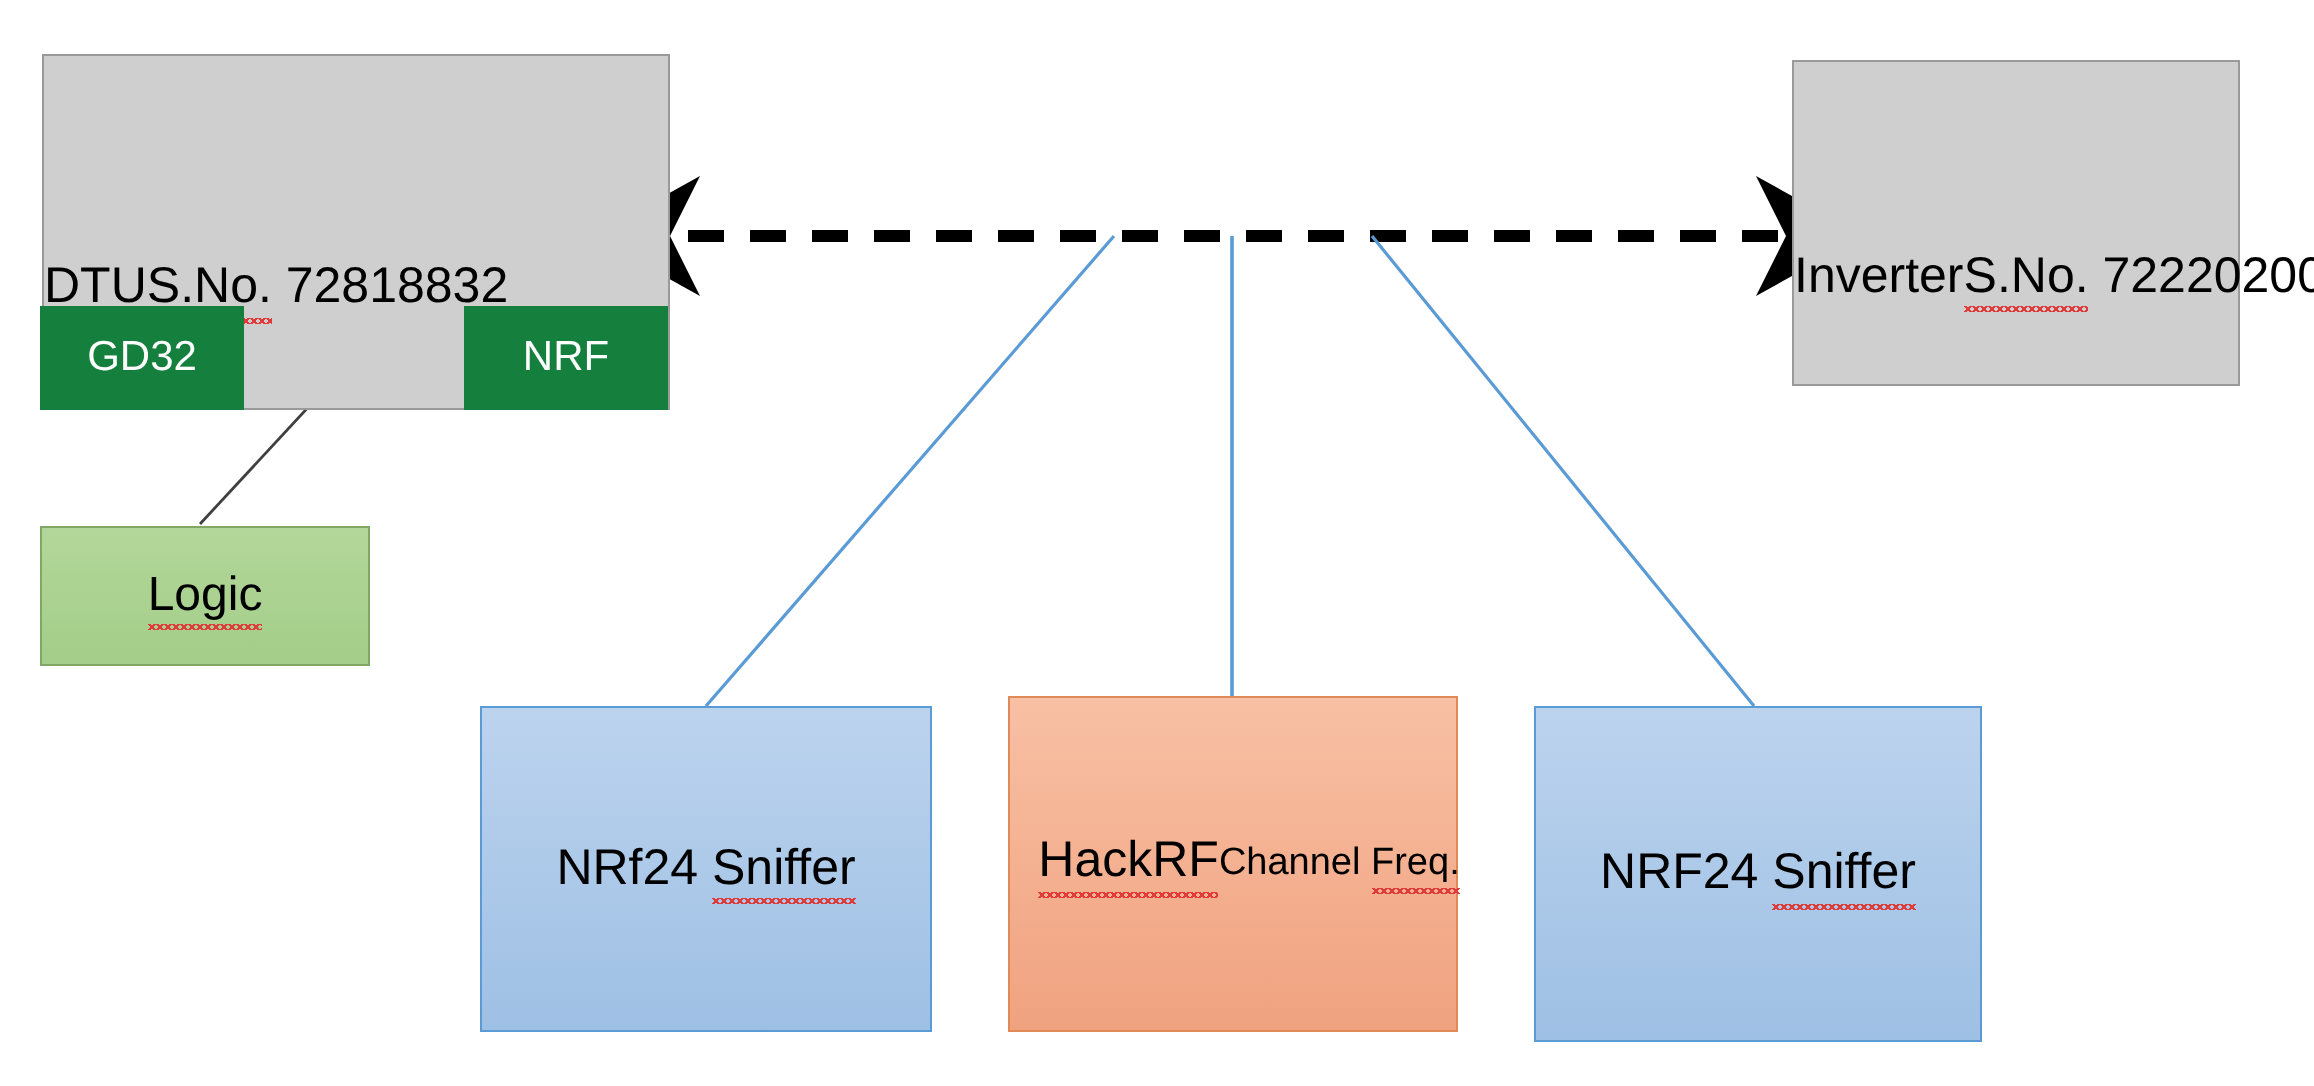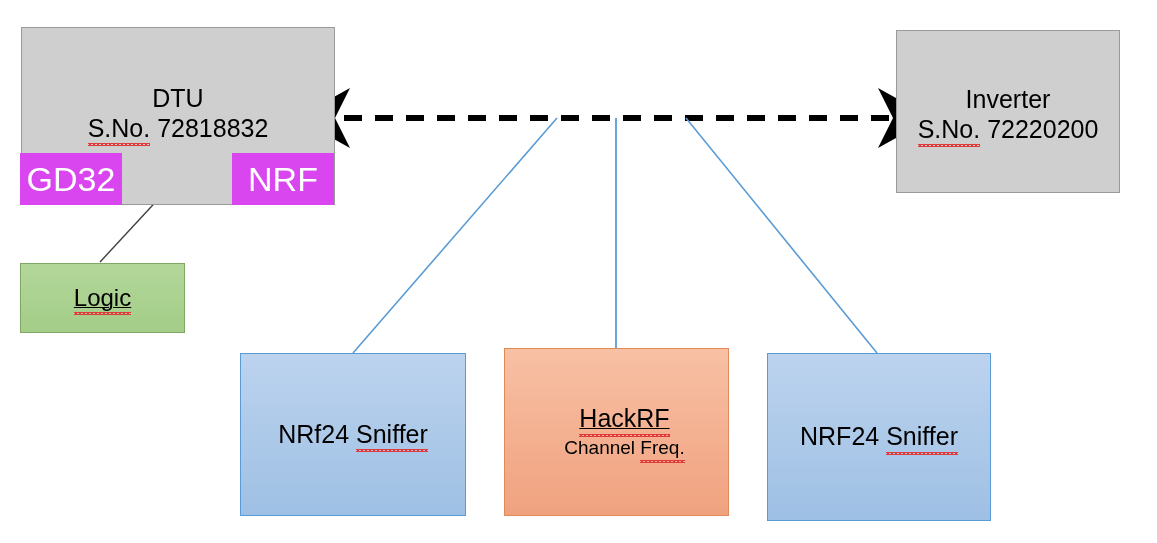--- a/index.html
+++ b/index.html
@@ -14,21 +14,20 @@
     position: relative;
     width: 1157px;
     height: 543px;
     background: #ffffff;
     overflow: hidden;
   }
   .box {
     position: absolute;
     box-sizing: border-box;
     display: flex;
-    flex-direction: column;
     align-items: center;
     justify-content: center;
     text-align: left;
     line-height: 1.18;
   }
   
   .gray-box {
     background: #cfcfcf;
     border: 1px solid #9a9a9a;
     color: #000000;
@@ -44,21 +43,20 @@
   }
   #inverter-box {
     left: 896px;
     top: 30px;
     width: 224px;
     height: 163px;
     justify-content: flex-start;
     padding-top: 54px;
   }
   .sq-underline {
-    text-decoration: underline;
     text-decoration-color: #000000;
     text-decoration-thickness: 1px;
     text-underline-offset: 1px;
   }
   
   .squiggle {
     position: relative;
     display: inline-block;
   }
   .squiggle::after {
@@ -69,23 +67,23 @@
     bottom: -3px;
     height: 3px;
     background-image:
       linear-gradient(45deg, transparent 40%, #e03a3a 40%, #e03a3a 60%, transparent 60%),
       linear-gradient(-45deg, transparent 40%, #e03a3a 40%, #e03a3a 60%, transparent 60%);
     background-size: 4px 3px;
     background-repeat: repeat-x;
   }
   
   .chip-box {
-    background: #d946ef;
+    background: #15803d;
     color: #ffffff;
-    font-size: 34px;
+    font-size: 21px;
     border: none;
   }
   #gd32-box {
     left: 20px;
     top: 153px;
     width: 102px;
     height: 52px;
   }
   #nrf-box {
     left: 232px;

